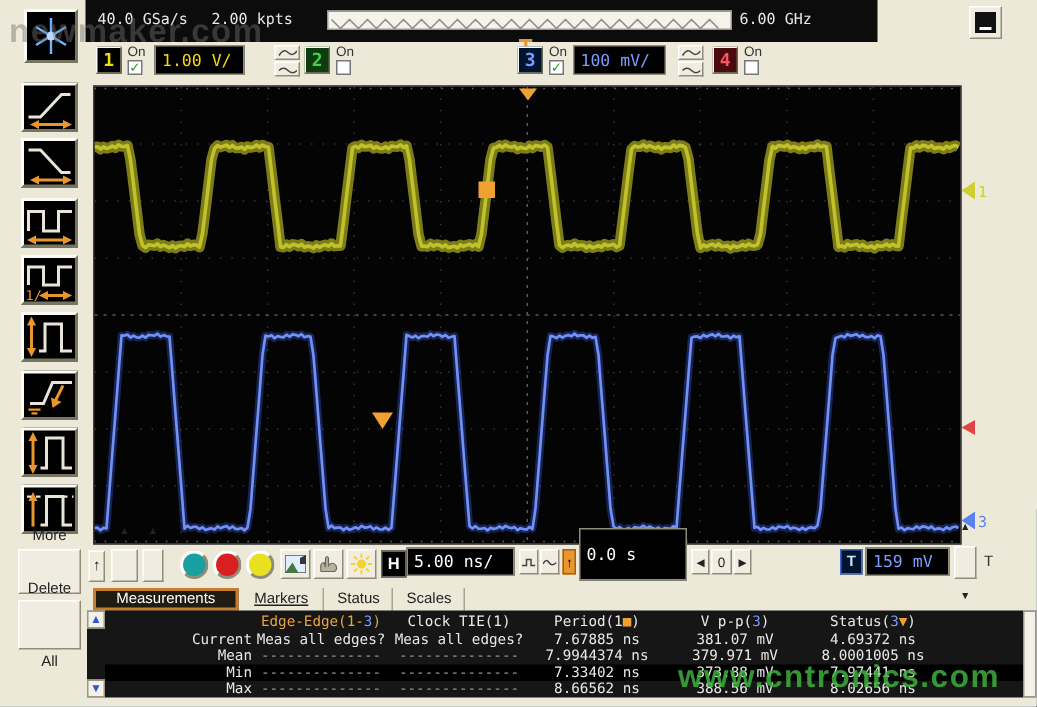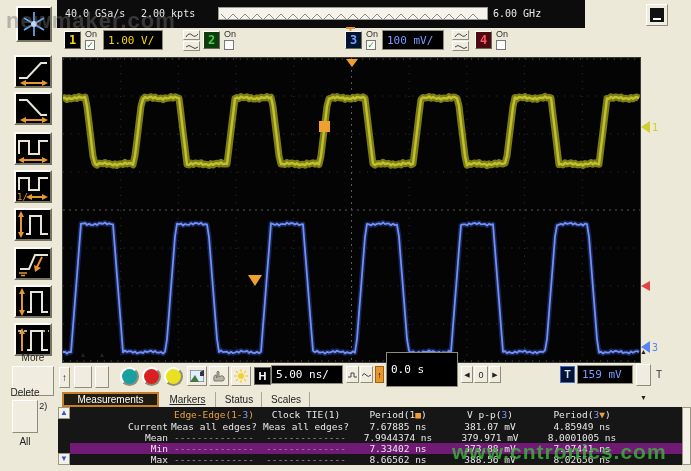--- a/index.html
+++ b/index.html
@@ -127,21 +127,21 @@
       <polygon points="6,3 3,9 9,9" fill="#e8962e"></polygon>
       <line x1="2" y1="6" x2="33" y2="6" stroke="#e8e4d8" stroke-width="1.5" stroke-dasharray="3 3"></line>
       <polyline points="11,25 15,25 15,6 26,6 26,25 32,25" fill="none" stroke="#e8e4d8" stroke-width="2"></polyline>
     </svg>
   </div>
 
   <div class="abs btn3d" style="left:12px;top:366px;width:42px;height:30px;flex-direction:column;font-size:10px;">
     <span>More</span>
     <span style="font-size:9px;">(1 of 2)</span>
   </div>
-  <div class="abs btn3d" style="left:12px;top:400px;width:26px;height:33px;flex-direction:column;font-size:10px;">
+  <div class="abs btn3d" style="left:12px;top:400px;width:42px;height:33px;flex-direction:column;font-size:10px;">
     <span>Delete</span>
     <span>All</span>
   </div>
 
   <div class="abs topbar">
     <span class="abs topbar-text" style="left:8px;top:8px;">40.0 GSa/s</span>
     <span class="abs topbar-text" style="left:84px;top:8px;">2.00 kpts</span>
     <span class="abs topbar-text" style="left:436px;top:8px;">6.00 GHz</span>
   </div>
   <div class="abs preview">
@@ -346,39 +346,39 @@
       <span>Scales</span>
     </div>
 
   <div class="abs meas" id="meas-table">
       <div class="mrow" style="top: 2px;">
         <div class="mlabel"></div>
         <div class="mcell"><span style="color: rgb(232, 163, 61);">Edge-Edge(1-</span><span style="color: rgb(123, 155, 255);">3</span><span style="color: rgb(232, 163, 61);">)</span></div>
         <div class="mcell"><span style="color: rgb(232, 232, 232);">Clock TIE(1)</span></div>
         <div class="mcell"><span style="color: rgb(232, 232, 232);">Period(1</span><span style="color: rgb(240, 160, 48);">■</span><span style="color: rgb(232, 232, 232);">)</span></div>
         <div class="mcell"><span style="color: rgb(232, 232, 232); margin-top: 31px;">V p-p(</span><span style="color: rgb(123, 155, 255);">3</span><span style="color: rgb(232, 232, 232);">)</span></div>
-        <div class="mcell"><span style="color: rgb(232, 232, 232);">Period(</span><span style="color: rgb(123, 155, 255);">3</span><span style="color: rgb(240, 160, 48);">▼</span><span style="color: rgb(232, 232, 232);">)</span></div>
+        <div class="mcell"><span style="color: rgb(232, 232, 232);">Status(</span><span style="color: rgb(123, 155, 255);">3</span><span style="color: rgb(240, 160, 48);">▼</span><span style="color: rgb(232, 232, 232);">)</span></div>
       </div>
       <div class="mrow" style="top: 14px;">
         <div class="mlabel">Current</div>
         <div class="mcell">Meas all edges?</div>
         <div class="mcell">Meas all edges?</div>
         <div class="mcell">7.67885 ns</div>
         <div class="mcell">381.07 mV</div>
-        <div class="mcell">4.85949 ns</div>
+        <div class="mcell">4.69372 ns</div>
       </div>
       <div class="mrow" style="top: 25px;">
         <div class="mlabel">Mean</div>
         <div class="mcell" style="color: rgb(154, 154, 154);">--------------</div>
         <div class="mcell" style="color: rgb(154, 154, 154);">--------------</div>
         <div class="mcell">7.9944374 ns</div>
         <div class="mcell">379.971 mV</div>
         <div class="mcell">8.0001005 ns</div>
       </div>
-      <div class="mrow" style="top: 36px; background: #701a75;">
+      <div class="mrow" style="top: 36px; background: #000000;">
         <div class="mlabel">Min</div>
         <div class="mcell" style="color: rgb(154, 154, 154);">--------------</div>
         <div class="mcell" style="color: rgb(154, 154, 154);">--------------</div>
         <div class="mcell">7.33402 ns</div>
         <div class="mcell">373.88 mV</div>
         <div class="mcell">7.97441 ns</div>
       </div>
       <div class="mrow" style="top: 47px;">
         <div class="mlabel">Max</div>
         <div class="mcell" style="color: rgb(154, 154, 154);">--------------</div>

